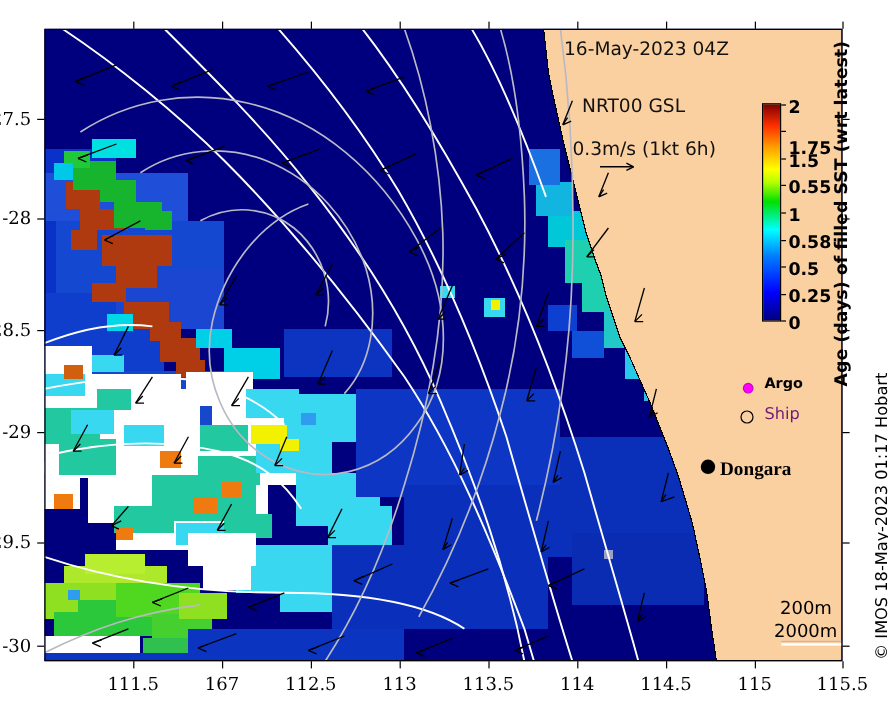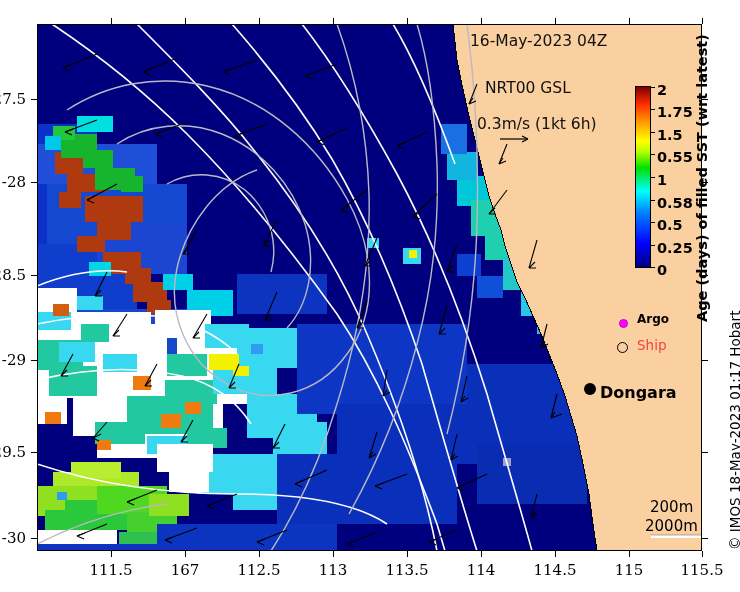--- a/index.html
+++ b/index.html
@@ -46,24 +46,24 @@
   #cbar-title{position:absolute;left:676px;top:22px;width:22px;height:300px;}
   #cbar-title span{display:block;transform:rotate(-90deg);transform-origin:left top;
         position:absolute;left:18px;top:300px;white-space:nowrap;
         font-size:14.5px;font-weight:bold;color:#000;}
   #argo-mark{position:absolute;left:619px;top:319px;width:7px;height:7px;
         border-radius:50%;background:#ff00ff;border:1px solid #c800c8;}
   #argo-lab{position:absolute;left:637px;top:312px;font-size:12px;
         font-weight:bold;color:#000;}
   #ship-mark{position:absolute;left:617px;top:342px;width:9px;height:9px;
         border-radius:50%;border:1.4px solid #000;background:transparent;}
-  #ship-lab{position:absolute;left:637px;top:337px;font-size:13.5px;color:#ef4444;}
+  #ship-lab{position:absolute;left:637px;top:337px;font-size:13.5px;color:#701a75;}
 
   #dongara-lab{position:absolute;left:600px;top:383px;font-size:16px;
-        font-weight:bold;color:#000;}
+        font-weight:bold;color:#000;font-family:Liberation Serif, serif;}
 
   #scale-200{position:absolute;left:650px;top:498px;font-size:15px;color:#000;}
   #scale-1000{position:absolute;left:645px;top:517px;font-size:15px;color:#000;}
   #scale-line-1000{position:absolute;left:651px;top:536px;width:50px;height:2px;
         background:#ffffff;}
   #scale-line-200{position:absolute;left:651px;top:534px;width:50px;height:1px;
         background:#b9b9c4;}
 
   
   #copyright{position:absolute;left:713px;top:300px;width:20px;height:280px;}
@@ -409,21 +409,21 @@
     <div class="cb-tick" style="top:109px;"></div>
     <div class="cb-tick" style="top:132px;"></div>
     <div class="cb-tick" style="top:154px;"></div>
     <div class="cb-tick" style="top:177px;"></div>
     <div class="cb-tick" style="top:200px;"></div>
     <div class="cb-tick" style="top:222px;"></div>
     <div class="cb-tick" style="top:245px;"></div>
     <div class="cb-tick" style="top:267px;"></div>
 
     <div class="cb-lab" style="top:90px;">2</div>
-    <div class="cb-lab" style="top:112px;text-align:right;">1.75</div>
+    <div class="cb-lab" style="top:124px;text-align:right;">1.75</div>
     <div class="cb-lab" style="top:135px;">1.5</div>
     <div class="cb-lab" style="top:157px;">0.55</div>
     <div class="cb-lab" style="top:180px;">1</div>
     <div class="cb-lab" style="top:203px;">0.58</div>
     <div class="cb-lab" style="top:225px;">0.5</div>
     <div class="cb-lab" style="top:248px;">0.25</div>
     <div class="cb-lab" style="top:270px;">0</div>
   </div>
   <div id="cbar-title">
     <span>Age (days) of filled SST (wrt latest)</span>

